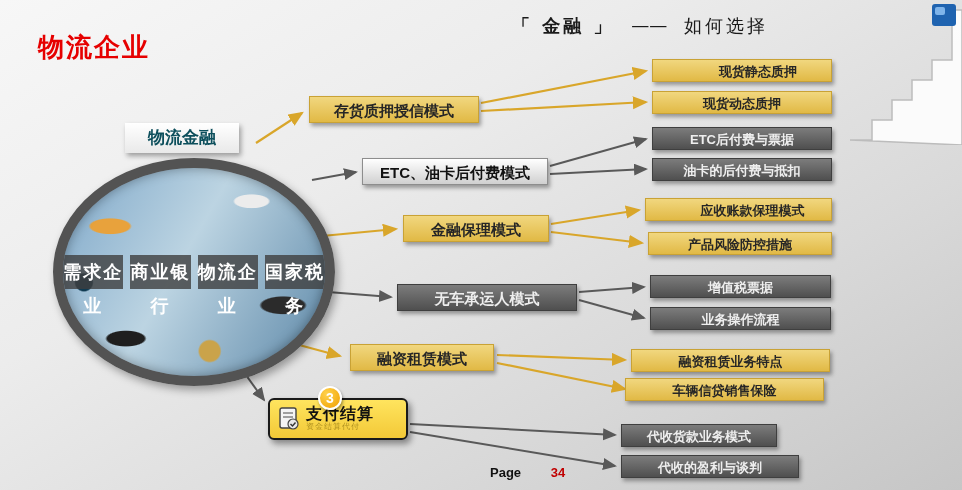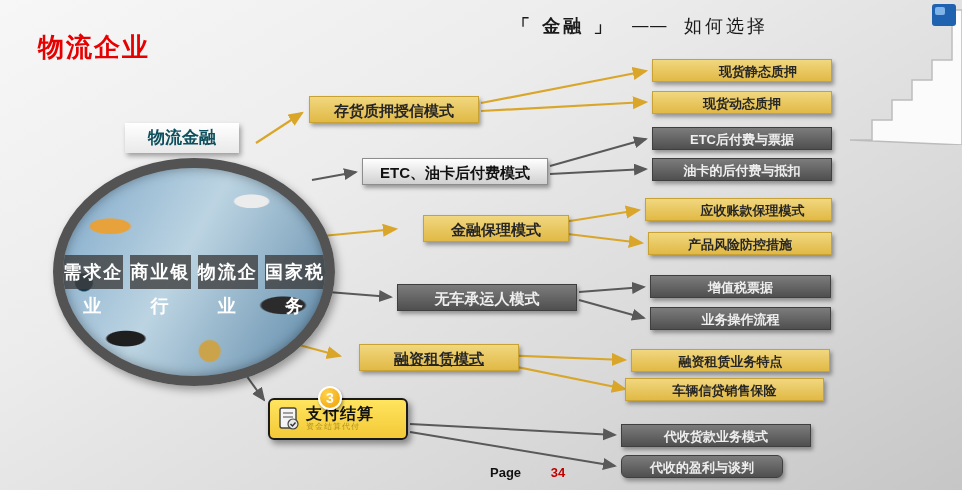--- a/index.html
+++ b/index.html
@@ -56,36 +56,36 @@
     box-shadow:2px 3px 4px rgba(0,0,0,.35); white-space:nowrap; overflow:hidden;
   }
   .mode{ height:27px; line-height:27px; font-size:15px; }
   .out { height:23px; line-height:23px; font-size:13px; }
   .box-yellow{ background:linear-gradient(180deg,#f1d77f,#e1b945); color:#262626; border:1px solid #c9a235; }
   .box-dark  { background:linear-gradient(180deg,#7c7c7c,#4f4f4f); color:#eeeeee; border:1px solid #3f3f3f; }
   .box-light { background:linear-gradient(180deg,#ffffff,#d0d0d0); color:#111111; border:1px solid #8d8d8d; }
 
   .m0{ left:309px; top:96px;  width:170px; }
   .m1{ left:362px; top:158px; width:186px; }
-  .m2{ left:403px; top:215px; width:146px;margin-left:20px; }
+  .m2{ left:403px; top:215px; width:146px; }
   .m3{ left:397px; top:284px; width:180px; }
-  .m4{ left:359px; top:344px; width:160px;text-decoration:underline; }
+  .m4{ left:350px; top:344px; width:144px; }
 
   .o0 { left:652px; top:59px;  width:180px;padding-left:32px; }
   .o1 { left:652px; top:91px;  width:180px; }
   .o2 { left:652px; top:127px; width:180px; }
   .o3 { left:652px; top:158px; width:180px; }
   .o4 { left:645px; top:198px; width:187px;padding-left:28px; }
   .o5 { left:648px; top:232px; width:184px; }
   .o6 { left:650px; top:275px; width:181px; }
   .o7 { left:650px; top:307px; width:181px; }
   .o8 { left:631px; top:349px; width:199px; }
   .o9 { left:625px; top:378px; width:199px; }
-  .o10{ left:621px; top:424px; width:190px; }
-  .o11{ left:621px; top:455px; width:162px;border-radius:6px; }
+  .o10{ left:621px; top:424px; width:156px; }
+  .o11{ left:621px; top:455px; width:178px; }
 
   .payment{
     position:absolute; left:268px; top:398px; width:140px; height:42px;
     background:linear-gradient(180deg,#ffe45e,#f3c937);
     border:2px solid #1a1a1a; border-radius:6px;
     box-shadow:3px 4px 6px rgba(0,0,0,.4);
     display:flex; align-items:center; padding-left:8px;
   }
   .payment .txt{ margin-left:6px; line-height:1.05; }
   .payment .lbl{ font-size:16px; font-weight:bold; color:#111; letter-spacing:1px; }

